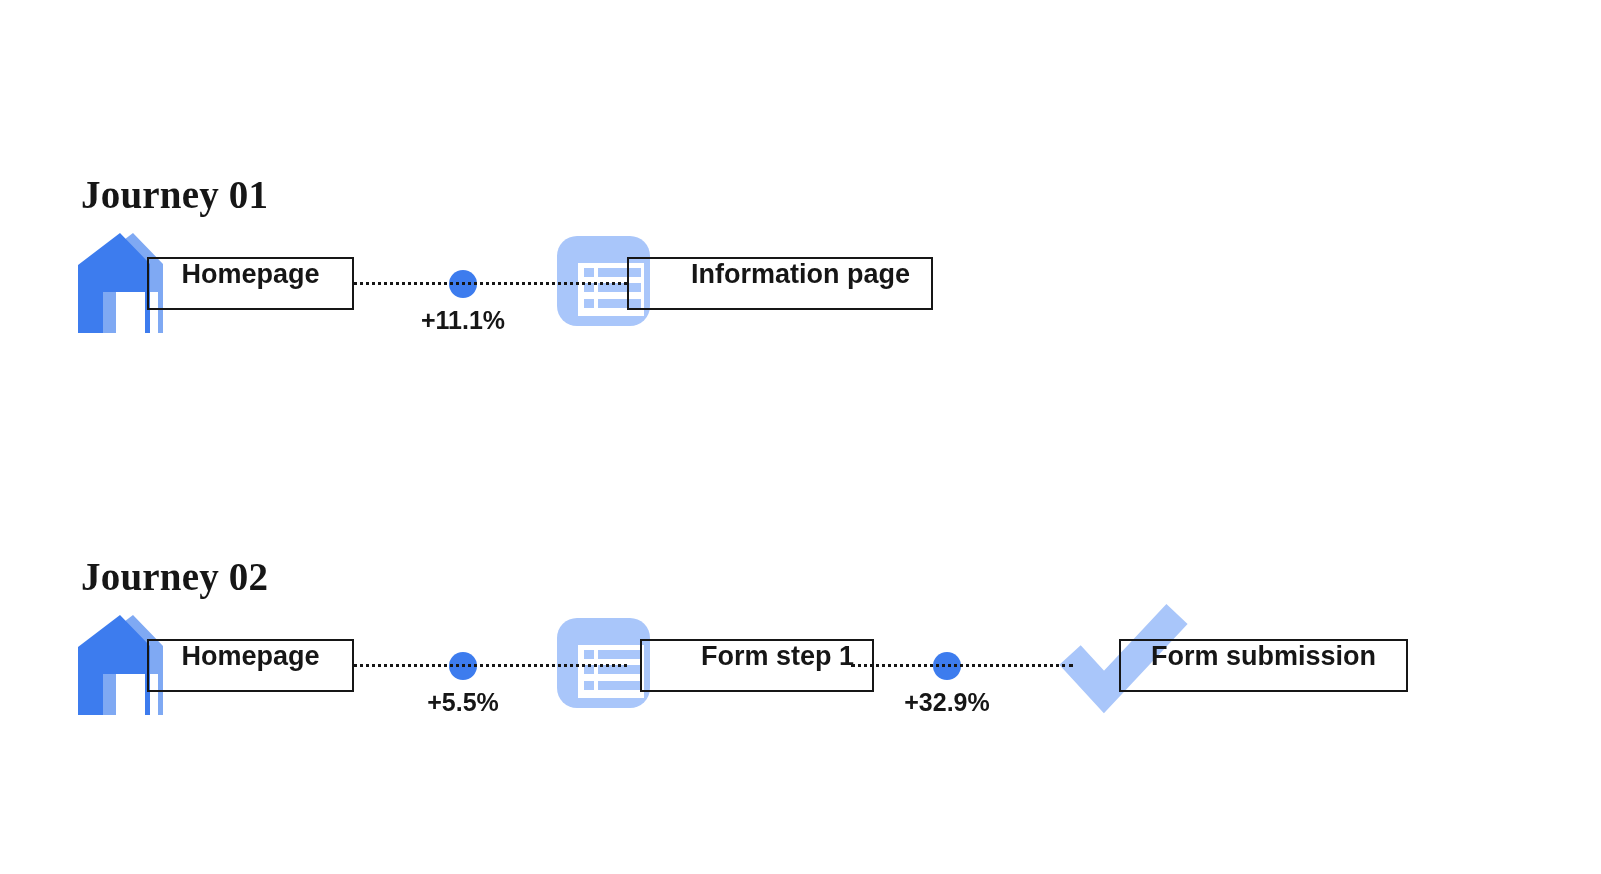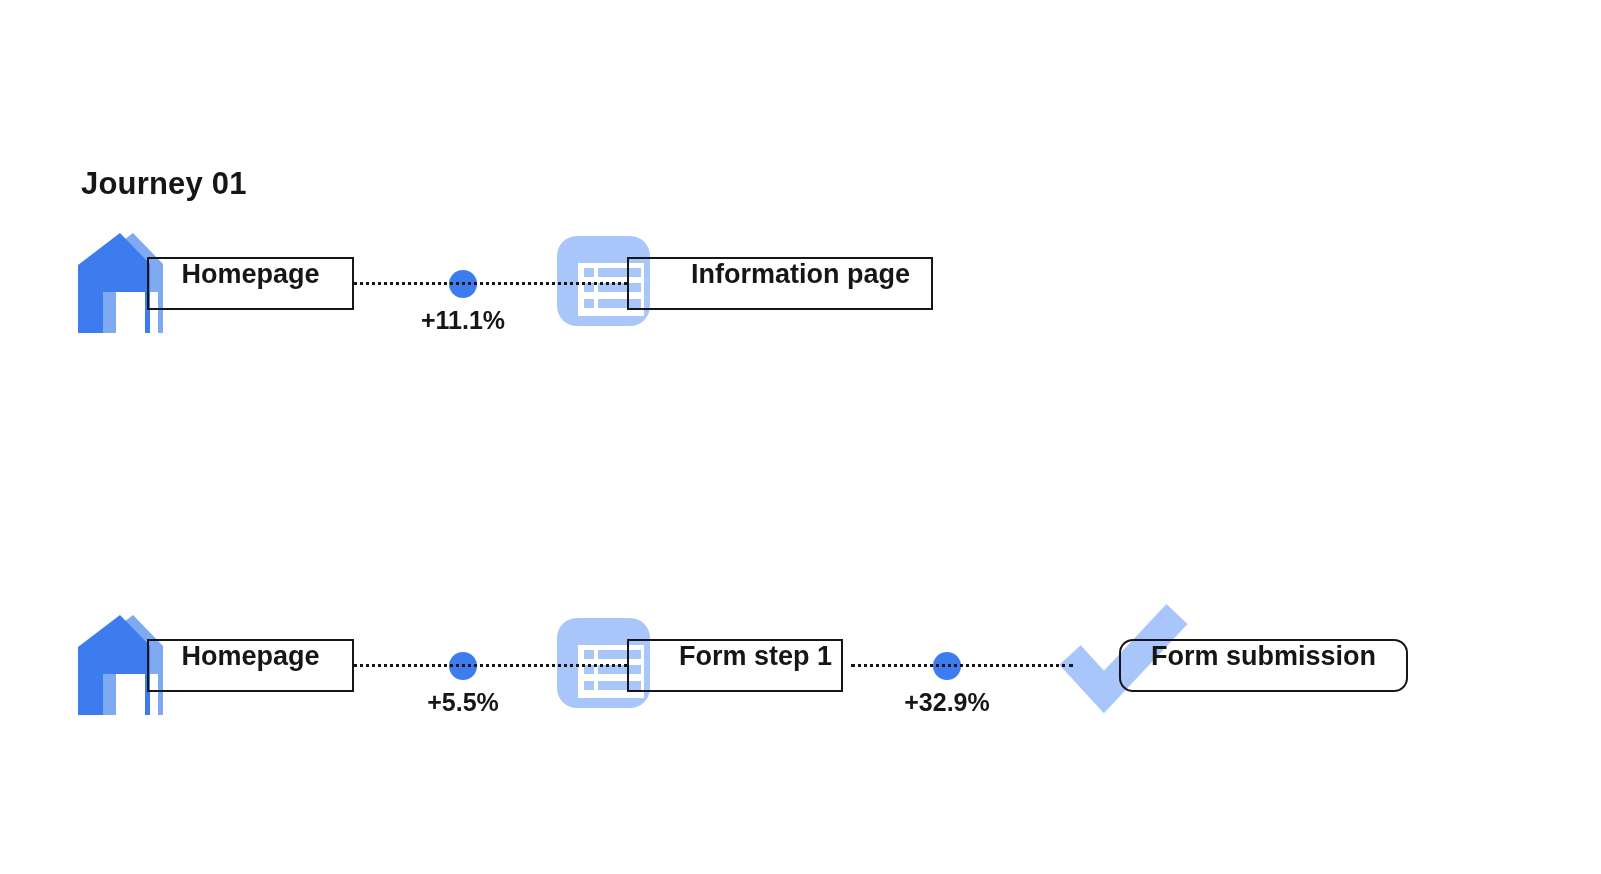--- a/index.html
+++ b/index.html
@@ -10,22 +10,23 @@
     overflow:hidden;
     font-family:"Liberation Sans","DejaVu Sans",sans-serif;
     color:var(--ink,#161616);
   }
   .journey{position:absolute;inset:0;}
   .j1{--ly:284px;--ty:140px;}
   .j2{--ly:666px;--ty:522px;}
 
   .journey-title{
     position:absolute;left:81px;top:var(--ty);
-    font-size:31px;font-weight:bold;letter-spacing:.2px;
+    font-size:39px;font-weight:bold;letter-spacing:.2px;
     color:var(--ink);
+    font-family:Liberation Serif, serif;
   }
 
   
   .icon{position:absolute;line-height:0;}
   .house-icon{left:78px;top:calc(var(--ly) - 51px);z-index:1;}
   .page-icon{left:557px;top:calc(var(--ly) - 48px);z-index:1;}
   .check-icon{left:1056px;top:calc(var(--ly) - 64px);z-index:1;}
   .house-main{fill:var(--blue,#3D7CEE);}
   .house-shadow{fill:var(--shadow,#7FA9F3);}
   .lightfill{fill:var(--light,#A9C6FA);}
@@ -61,22 +62,22 @@
   .label-box{
     position:absolute;top:calc(var(--ly) - 27px);height:53px;
     border:2.5px solid var(--ink,#161616);box-sizing:border-box;
     display:flex;align-items:flex-start;justify-content:center;
     font-size:27px;font-weight:bold;z-index:4;
     background:transparent;color:var(--ink);
   }
   .box-a{left:147px;width:207px;}
   .box-b{left:627px;padding-left:41px;}
   .j1 .box-b{width:306px;}
-  .j2 .box-b{width:216px;}
-  .box-c{left:1119px;width:289px;border-radius:14px;}
+  .j2 .box-b{width:234px;margin-left:13px;}
+  .box-c{left:1119px;width:289px;}
 </style>
 </head>
 <body>
 
 <div id="canvas">
 
   <section class="journey j1">
     <h2 class="journey-title">Journey 01</h2>
 
     <span class="icon house-icon">
@@ -105,20 +106,21 @@
 
     <div class="label-box box-a">
       <span>Homepage</span>
     </div>
     <div class="label-box box-b">
       <span>Information page</span>
     </div>
   </section>
 
   <section class="journey j2">
+    <h2 class="journey-title">Journey 02</h2>
 
     <span class="icon house-icon">
       <svg width="85" height="100" viewBox="0 0 85 100" aria-hidden="true">
         <path class="house-shadow" transform="translate(13,0)" d="M42 0 L72 31 V100 H67 V59 H25 V100 H0 V32 Z"></path>
         <path class="house-main" d="M42 0 L72 31 V100 H67 V59 H25 V100 H0 V32 Z"></path>
       </svg>
     </span>
 
     <div class="t-dot dot-a"></div>
     <div class="conn conn-a"></div>

